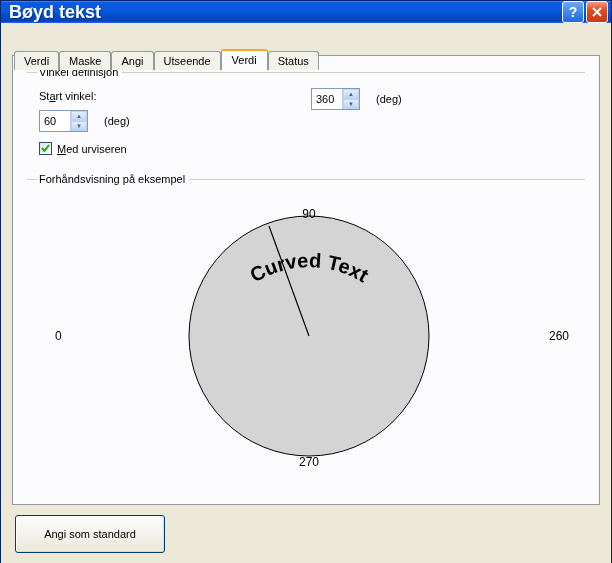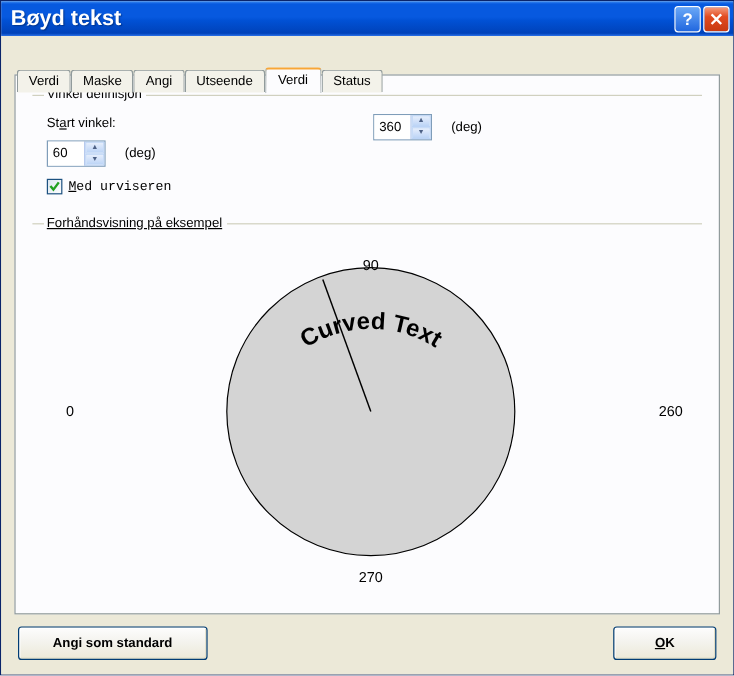--- a/index.html
+++ b/index.html
@@ -154,21 +154,20 @@
     font-size: 6px;
     color: #4d6185;
     cursor: pointer;
     line-height: 1;
   }
   .check-row {
     margin: 10px 0 4px 2px;
     display: flex;
     align-items: center;
     gap: 5px;
-    font-family: Liberation Mono, monospace;
   }
   .checkbox {
     width: 13px;
     height: 13px;
     border: 1px solid #1c5180;
     background: linear-gradient(to bottom right, #dbe6ef, #fefefe);
     display: inline-flex;
     align-items: center;
     justify-content: center;
   }
@@ -183,30 +182,29 @@
     justify-content: center;
   }
   .btnbar {
     display: flex;
     padding: 10px 3px 4px 3px;
     gap: 6px;
   }
   .btnbar .spacer { flex: 1; }
   .btn {
     min-width: 86px;
-    height: 28px;
+    height: 38px;
     border: 1px solid #003c74;
     border-radius: 3px;
     background: linear-gradient(to bottom, #fdfdfd, #f4f3ee 45%, #ece9d8);
     font-family: inherit;
     font-size: 11px;
     cursor: pointer;
     padding: 0 28px;
     box-shadow: inset 1px 1px 0 #fff, inset -1px -1px 0 #e2ddc5;
-    font-weight: bold;
   }
   .btn.wide { min-width: 150px; }
   .axis-label {
     position: absolute;
     font-size: 12px;
   }
 </style>
 </head>
 <body>
 
@@ -270,40 +268,39 @@
             <svg width="11" height="11" viewBox="0 0 11 11">
                 <path d="M2 5 L4.5 8 L9 2" stroke="#21a121" stroke-width="2" fill="none"></path>
               </svg>
           </span>
           <span>
             <span class="underline-accesskey">M</span><span>ed urviseren</span>
           </span>
         </div>
       </fieldset>
 
-      <fieldset class="group" style="margin-bottom:11px;text-decoration:underline;">
+      <fieldset class="group" style="margin-bottom:11px;">
         <legend>Forhåndsvisning på eksempel</legend>
         <div class="preview">
           <svg width="300" height="280" viewBox="0 0 300 280">
             <defs>
               <path id="textArc" d="M 84,96 A 100,100 0 0 1 216,96"></path>
             </defs>
             <circle cx="150" cy="140" r="120" fill="#d4d4d4" stroke="#000" stroke-width="1"></circle>
             <line x1="150" y1="140" x2="110" y2="30" stroke="#000" stroke-width="1.2"></line>
             <text font-family="Arial" font-size="20" font-weight="bold" fill="#000">
               <textPath href="#textArc" startOffset="50%" text-anchor="middle">Curved Text</textPath>
             </text>
           </svg>
           <div class="axis-label" style="top:16px; left:50%; transform:translateX(-50%);">90</div>
           <div class="axis-label" style="top:50%; right:12px; transform:translateY(-50%);">260</div>
-          <div class="axis-label" style="bottom:0; left:50%; transform:translateX(-50%);">270</div>
+          <div class="axis-label" style="bottom:12px; left:50%; transform:translateX(-50%);">270</div>
           <div class="axis-label" style="top:50%; left:18px; transform:translateY(-50%);">0</div>
         </div>
       </fieldset>
     </div>
 
     <div class="btnbar">
       <button class="btn wide">Angi som standard</button>
       <div class="spacer"></div>
-      <button class="btn"><span class="underline-accesskey">O</span><span>K</span></button>
     </div>
   </div>
 </div>
 
 </body></html>

